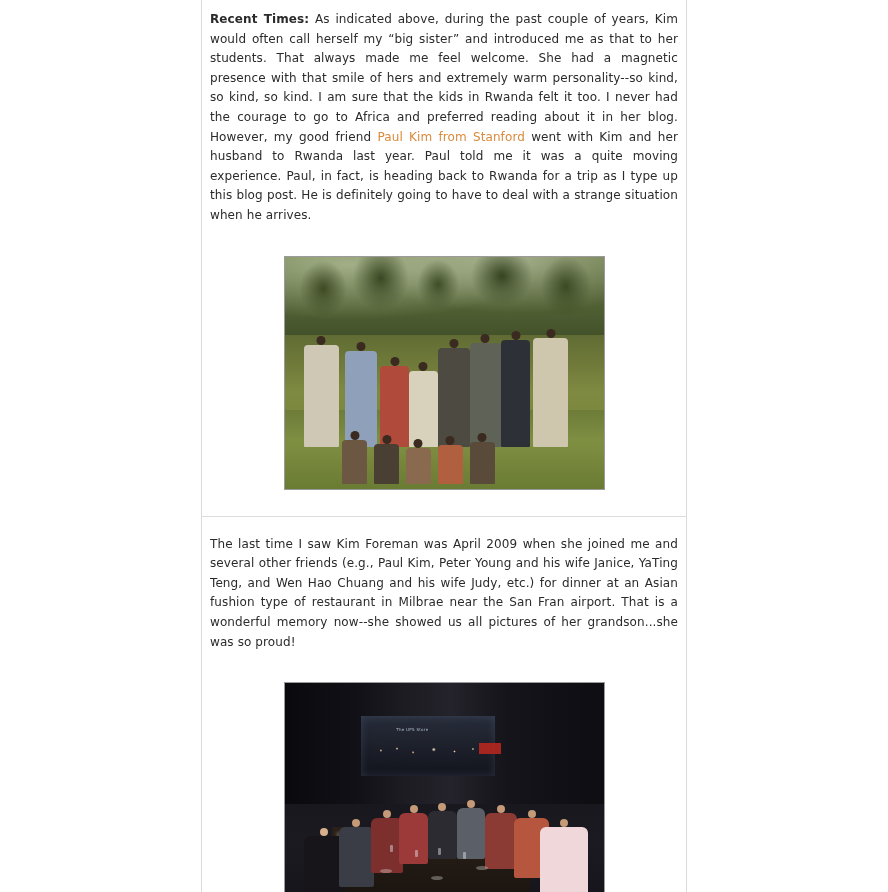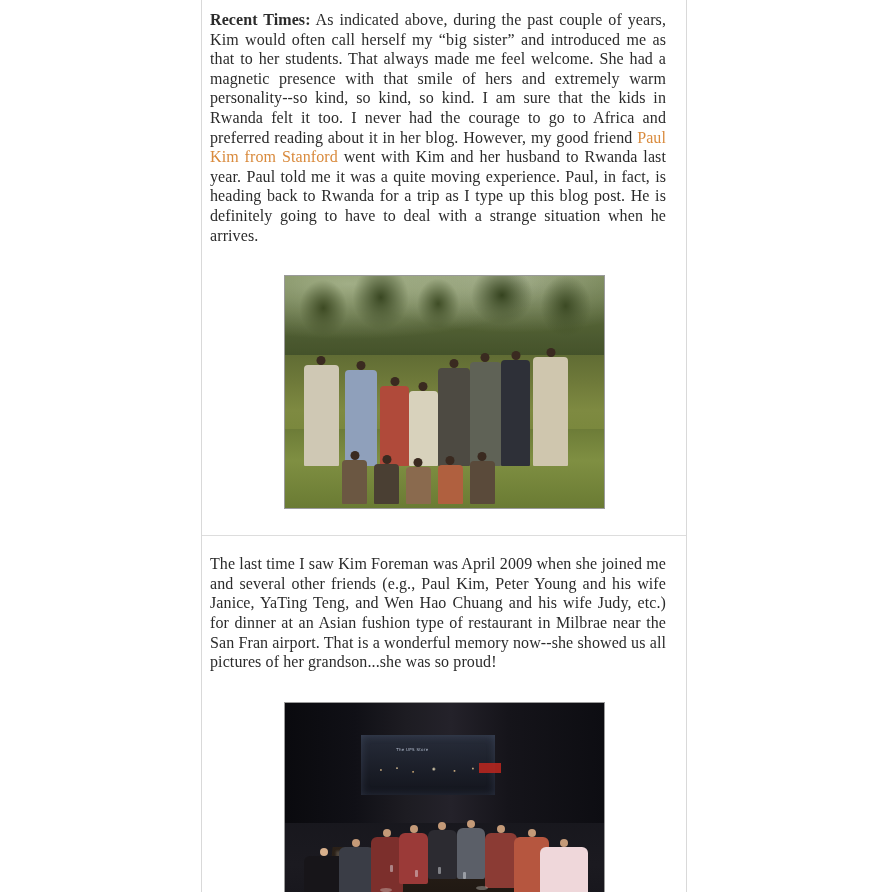--- a/index.html
+++ b/index.html
@@ -41,27 +41,26 @@
     position: absolute;
     left: 202px;
     top: 0;
     width: 484px;
     height: 892px;
     background: #ffffff;
     box-sizing: border-box;
     padding: 10px 0 0 0;
   }
   .para {
-    font-size: 16px;
+    font-size: 12px;
     line-height: 19.6px;
     text-align: justify;
-    margin: 0 20px 0 8px;
+    margin: 0 8px 0 8px;
     color: #2b2b2b;
     letter-spacing: 0.1px;
-    font-family: Liberation Serif, serif;
   }
   .para b {
     font-weight: bold;
   }
   .link {
     color: #d98a3c;
     text-decoration: none;
   }
   .sep {
     margin: 0;

